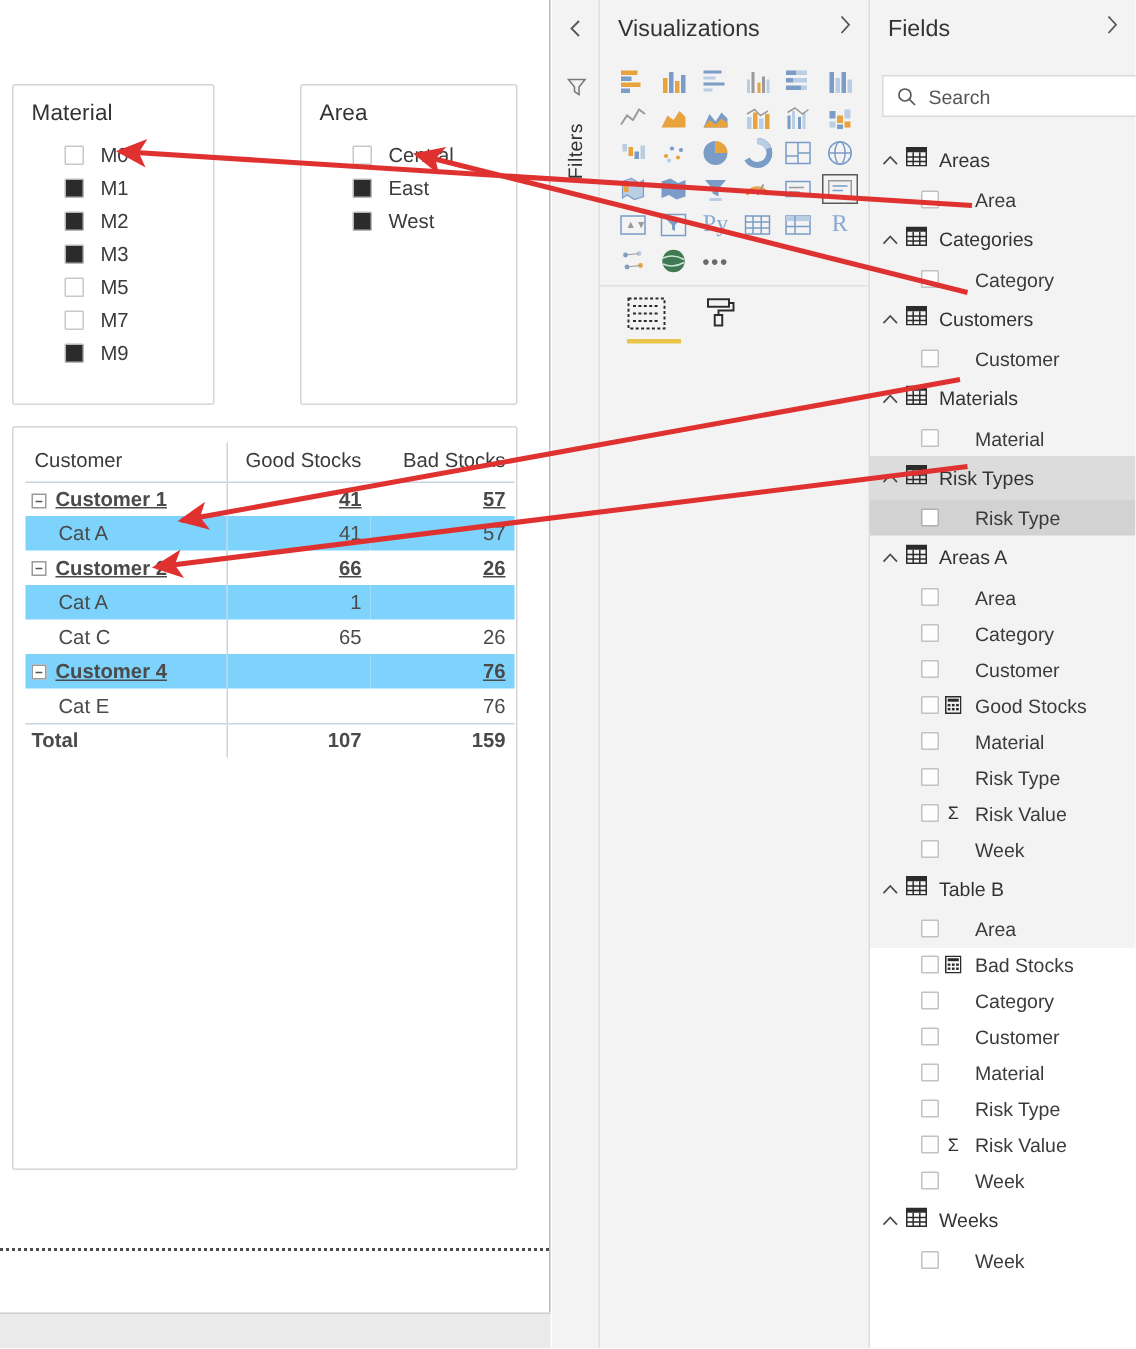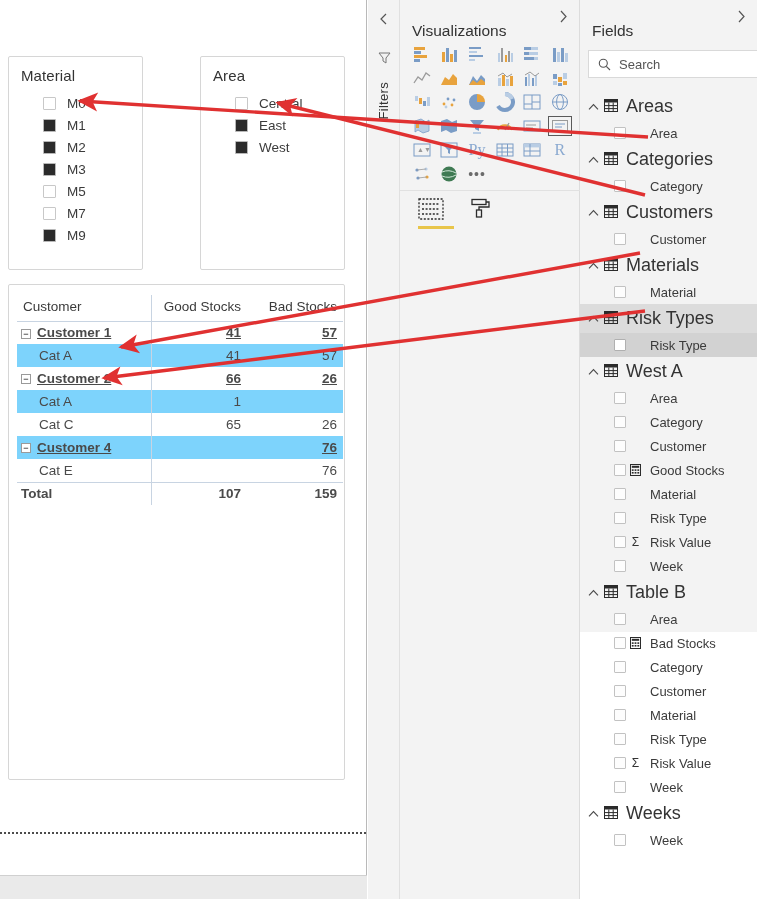--- a/index.html
+++ b/index.html
@@ -107,21 +107,21 @@
   
   #viz-pane {
     position:absolute; left:400px; top:0; width:180px; height:899px;
     background:#f3f3f3; border-right:1px solid #dcdcdc;
   }
   .pane-head {
     position:relative; height:40px;
   }
   .pane-title {
     position:absolute; left:12px; top:11px;
-    font-size:15.5px; color:#333;margin-top:11px;
+    font-size:15.5px; color:#333;
   }
   .pane-expand {
     position:absolute; right:10px; top:10px;
     font-size:14px; color:#555;
   }
   #viz-grid {
     position:absolute; left:8px; top:42px; width:166px;
     display:grid; grid-template-columns:repeat(6, 27.6px);
     grid-auto-rows:24px; gap:0;
   }
@@ -163,21 +163,21 @@
   .fgroup {
     height:29px; display:flex; align-items:center; padding-left:6px;
   }
   .fgroup.hl { background:#dcdcdc; }
   .chev {
     width:14px; height:14px; color:#4a4a4a; font-size:10px;
     display:flex; align-items:center; justify-content:center;
     flex:0 0 auto;
   }
   .tblicon { margin:0 8px 0 4px; flex:0 0 auto; }
-  .fgroup-name { font-size:18px; color:#333; }
+  .fgroup-name { font-size:13px; color:#333; }
   .fitem {
     height:24px; display:flex; align-items:center; padding-left:34px;
   }
   .fitem.hl { background:#d2d2d2; }
   .fcb {
     width:12px; height:12px; border:1px solid #c2c2c2; background:#fdfdfd;
     flex:0 0 auto; border-radius:1px;
   }
   .fitem.hl .fcb { background:#ffffff; border-color:#b0b0b0; }
   .fmeasure { width:13px; margin-left:3px; flex:0 0 auto;
@@ -717,21 +717,21 @@
             </svg>
           </span>
           <span class="tblicon"><svg width="14" height="13" viewBox="0 0 14 13">
               <rect x="0.5" y="0.5" width="13" height="12" fill="none" stroke="#2b2b2b" stroke-width="1"></rect>
               <rect x="0.5" y="0.5" width="13" height="3" fill="#2b2b2b"></rect>
               <line x1="4.8" y1="3.5" x2="4.8" y2="12.5" stroke="#2b2b2b"></line>
               <line x1="9.2" y1="3.5" x2="9.2" y2="12.5" stroke="#2b2b2b"></line>
               <line x1="0.5" y1="6.6" x2="13.5" y2="6.6" stroke="#2b2b2b"></line>
               <line x1="0.5" y1="9.6" x2="13.5" y2="9.6" stroke="#2b2b2b"></line>
             </svg></span>
-          <span class="fgroup-name">West A</span>
+          <span class="fgroup-name">Areas A</span>
         </div>
         <div class="fitem">
           <span class="fcb"></span>
           <span class="fmeasure"></span>
           <span class="fitem-name">Area</span>
         </div>
         <div class="fitem">
           <span class="fcb"></span>
           <span class="fmeasure"></span>
           <span class="fitem-name">Category</span>

